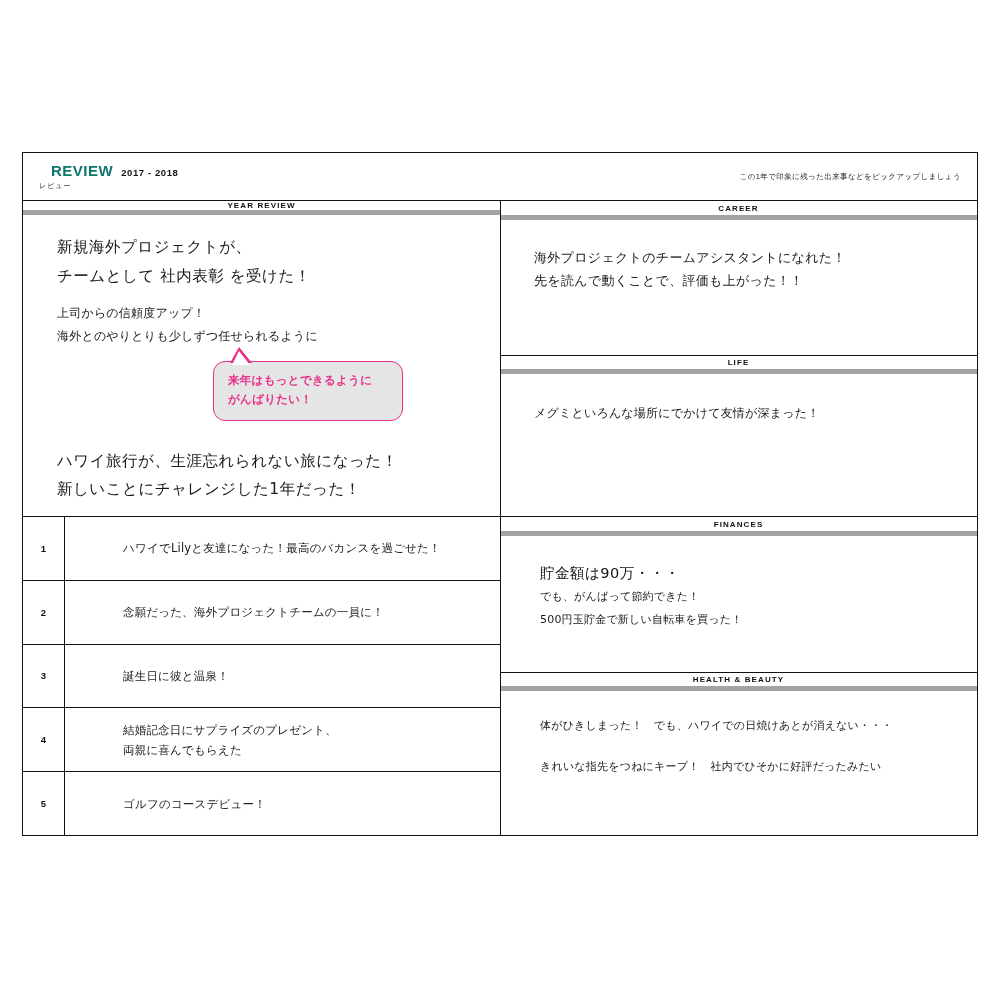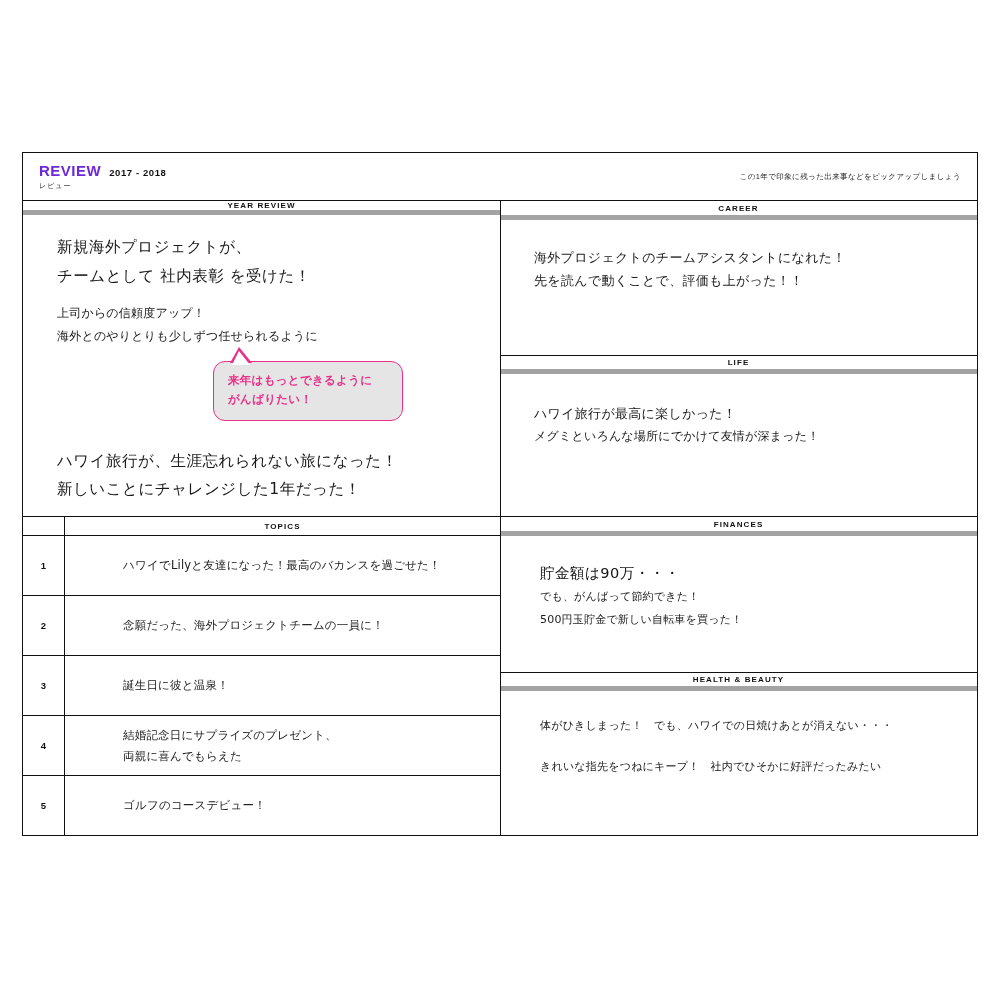--- a/index.html
+++ b/index.html
@@ -74,21 +74,22 @@
   }
   .review-title-row {
     display: flex;
     align-items: baseline;
     gap: 8px;
   }
   .review-title {
     font-size: 15px;
     font-weight: 700;
     letter-spacing: 0.5px;
-    color: #6d28d9;
+    color: #0f766e;
+    margin-left: 12px;
   }
   .review-years {
     font-size: 9.5px;
     font-weight: 700;
     letter-spacing: 0.6px;
     color: #111111;
   }
   .review-sub {
     font-size: 7px;
     color: #333333;
@@ -361,35 +362,28 @@
           </div>
           <div class="pane" style="flex:0 0 135px; padding-top:26px;">
             <div class="hw hw-md">海外プロジェクトのチームアシスタントになれた！</div>
             <div class="hw hw-md">先を読んで動くことで、評価も上がった！！</div>
           </div>
 
           <div class="label-bar" style="border-top:1px solid #111111;">
             <span>LIFE</span>
           </div>
           <div class="pane" style="padding-top:28px;">
-            <div class="hw hw-md">ハワイ旅行が最高に楽しかった！</div>
             <div class="hw hw-sm">メグミといろんな場所にでかけて友情が深まった！</div>
           </div>
         </div>
       </div>
 
       <div class="lower">
 
         <div class="col left">
-          <div class="topics-head">
-            <div class="num-cell"></div>
-            <div class="title-cell">
-              <span>TOPICS</span>
-            </div>
-          </div>
           <div class="topics-rows">
 
             <div class="topic-row">
               <div class="topic-num">1</div>
               <div class="topic-text">
                 <div class="hw"><span>ハワイでLilyと友達になった！最高のバカンスを過ごせた！</span></div>
               </div>
             </div>
 
             <div class="topic-row">

